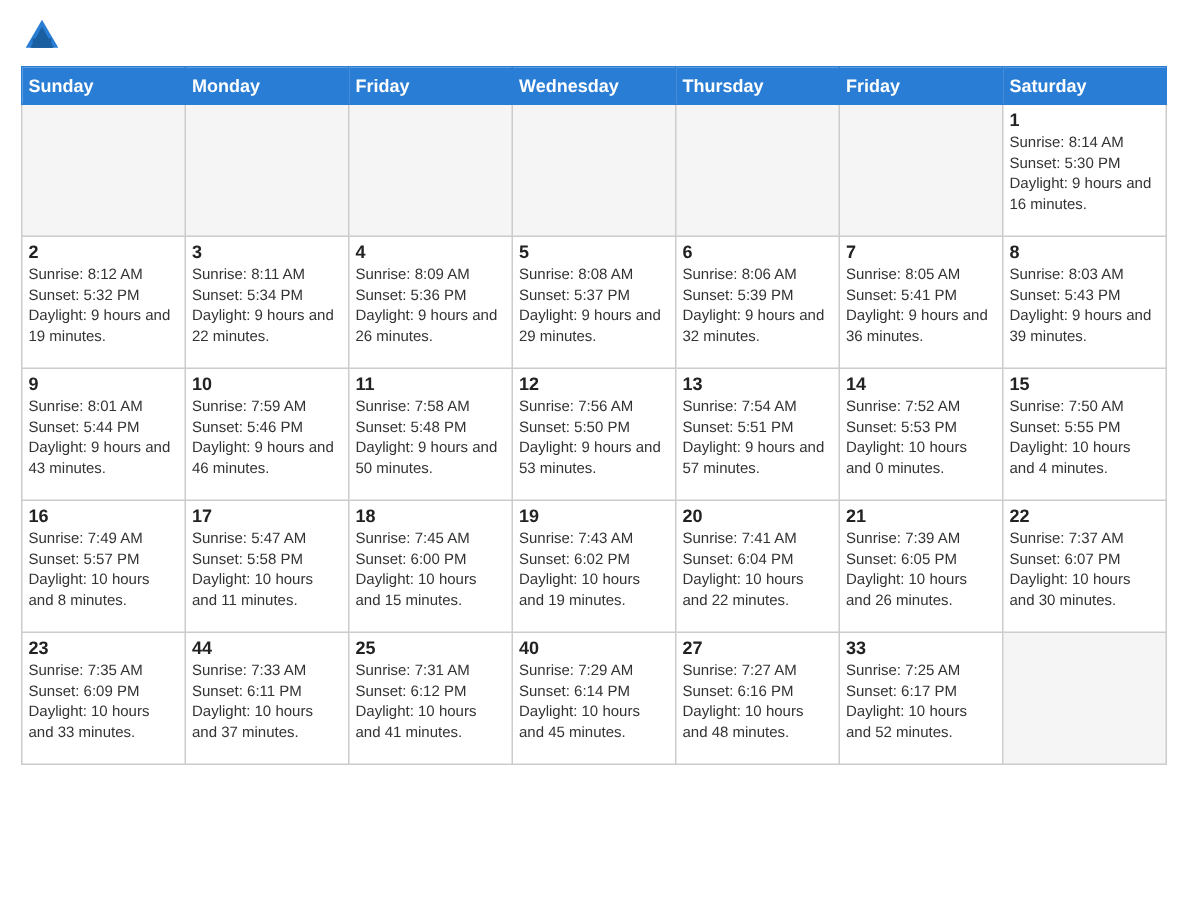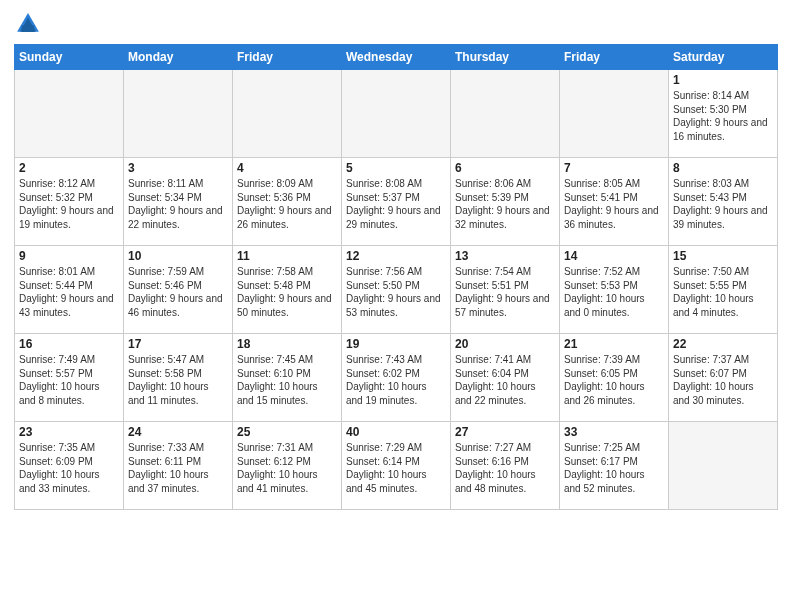--- a/index.html
+++ b/index.html
@@ -238,21 +238,21 @@
           </td>
           <td>
             <span class="day-num">17</span>
             <div class="day-info">Sunrise: 5:47 AM
 Sunset: 5:58 PM
 Daylight: 10 hours and 11 minutes.</div>
           </td>
           <td>
             <span class="day-num">18</span>
             <div class="day-info">Sunrise: 7:45 AM
-Sunset: 6:10 PM
+Sunset: 6:00 PM
 Daylight: 10 hours and 15 minutes.</div>
           </td>
           <td>
             <span class="day-num">19</span>
             <div class="day-info">Sunrise: 7:43 AM
 Sunset: 6:02 PM
 Daylight: 10 hours and 19 minutes.</div>
           </td>
           <td>
             <span class="day-num">20</span>
@@ -274,21 +274,21 @@
           </td>
         </tr>
         <tr>
           <td>
             <span class="day-num">23</span>
             <div class="day-info">Sunrise: 7:35 AM
 Sunset: 6:09 PM
 Daylight: 10 hours and 33 minutes.</div>
           </td>
           <td>
-            <span class="day-num">24</span>
+            <span class="day-num">44</span>
             <div class="day-info">Sunrise: 7:33 AM
 Sunset: 6:11 PM
 Daylight: 10 hours and 37 minutes.</div>
           </td>
           <td>
             <span class="day-num">25</span>
             <div class="day-info">Sunrise: 7:31 AM
 Sunset: 6:12 PM
 Daylight: 10 hours and 41 minutes.</div>
           </td>

